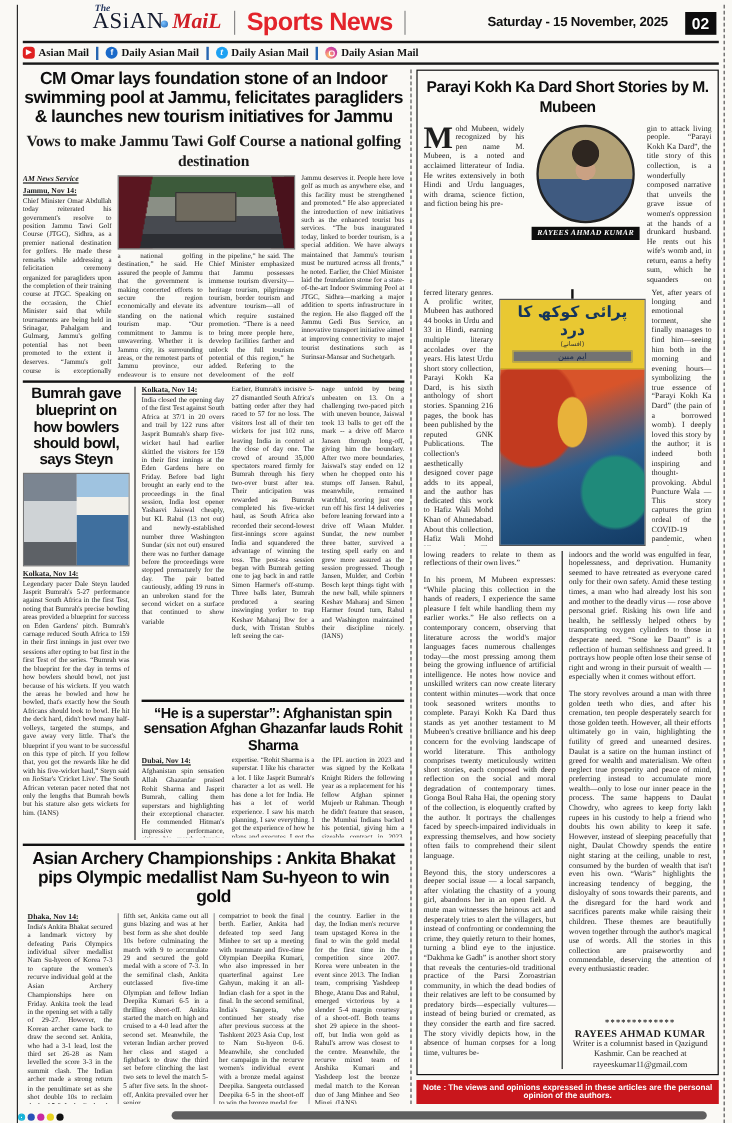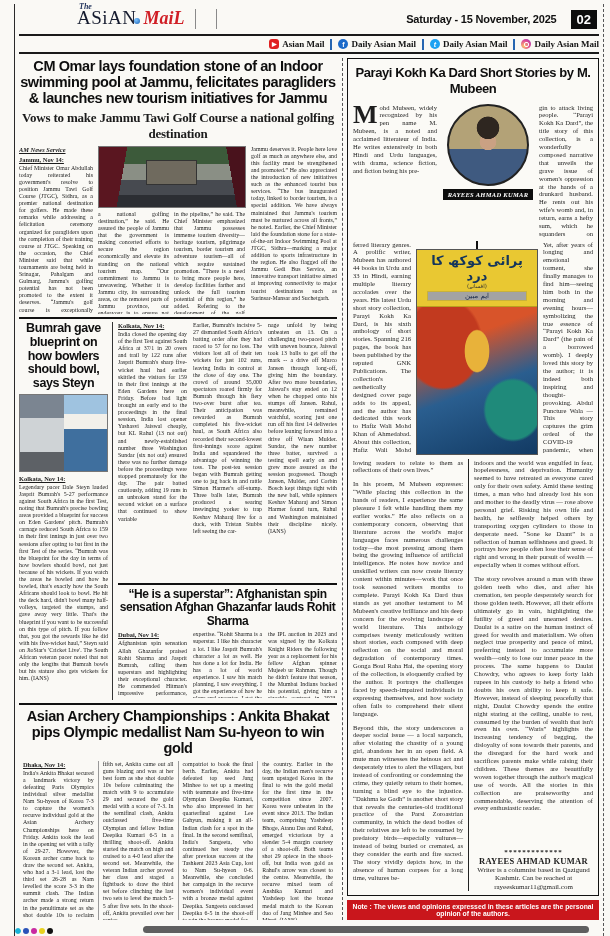--- a/index.html
+++ b/index.html
@@ -15,21 +15,21 @@
   .logo-asian { font-family:"Liberation Serif",serif; font-weight:400; font-size:19px; letter-spacing:.5px; color:#151b2e; }
   .logo-globe { width:6px; height:6px; border-radius:50%; background:radial-gradient(circle at 35% 35%, #7fc4ff, #1761b4); display:inline-block; margin:0 1px 8px -3px; }
   .logo-mail { font-family:"Liberation Serif",serif; font-style:italic; font-weight:700; font-size:18px; color:#d01f26; margin-left:3px; }
   .mast-sep { width:1px; height:20px; background:#8a8a8a; margin:0 10px; }
   .section-title { font-family:"Liberation Sans",sans-serif; font-weight:700; font-size:21px; letter-spacing:-.5px; color:#e3242b; }
   .mast-date { font-family:"Liberation Sans",sans-serif; font-weight:700; font-size:11px; letter-spacing:-.2px; margin-left:auto; color:#111; }
   .pagenum { background:#0d0d0d; color:#fff; font-family:"Liberation Sans",sans-serif; font-weight:700; font-size:13px; padding:2px 6px; margin-left:14px; }
   .rule { height:2px; background:#1a1a1a; }
 
   
-  .social-bar { display:flex; justify-content:flex-end; align-items:center; gap:6px; height:16px; }
+  .social-bar { display:flex; justify-content:flex-start; align-items:center; gap:6px; height:16px; }
   .social-item { display:flex; align-items:center; gap:3px; }
   .social-label { font-family:"Liberation Serif",serif; font-weight:700; font-size:9px; color:#141414; }
   .sic { width:10px; height:10px; border-radius:50%; color:#fff; font-family:"Liberation Sans",sans-serif; font-size:7px; font-weight:700; display:flex; align-items:center; justify-content:center; line-height:1; }
   .ic-yt { background:#e02020; border-radius:3px; font-size:6px; }
   .ic-fb { background:#1b6ac9; }
   .ic-tw { background:#1da1f2; font-style:italic; }
   .ic-ig { background:radial-gradient(circle at 30% 70%, #fdc468, #df4996 55%, #8a3ab9); }
   .ic-ig i { width:5px; height:5px; border:1px solid #fff; border-radius:2px; display:block; }
   .social-sep { width:2px; height:11px; background:#2766b1; }
 
@@ -102,21 +102,21 @@
   .author-caption { margin-top:3px; background:#0d0d0d; color:#fff; font-family:"Liberation Serif",serif; font-style:italic; font-weight:700; font-size:6.5px; padding:2px 5px; white-space:nowrap; letter-spacing:.3px; }
   .rb-a3 { flex:1; }
   .rb-secB { display:flex; gap:5px; height:214px; margin-top:3px; }
   .rb-b1 { width:58px; flex:none; }
   .book-wrap { width:122px; flex:none; display:flex; flex-direction:column; }
   .book-connector { width:2px; height:8px; background:#111; align-self:center; }
   .book { flex:1; border:1px solid #555; display:flex; flex-direction:column; }
   .book-top { background:#e9c832; text-align:center; padding:3px 2px; border-bottom:1px solid #b99f20; }
   .book-title-urdu { font-family:"DejaVu Sans",sans-serif; font-size:13px; font-weight:700; color:#14355c; direction:rtl; }
   .book-sub-urdu { font-family:"DejaVu Sans",sans-serif; font-size:5.5px; color:#333; direction:rtl; }
-  .book-author-band { background:#a3a3a3; border:1px solid #c9b23a; margin:2px 8px; font-family:"DejaVu Sans",sans-serif; font-size:7px; direction:rtl; text-align:center; color:#1a2a4a; }
+  .book-author-band { background:#737373; border:1px solid #c9b23a; margin:2px 8px; font-family:"DejaVu Sans",sans-serif; font-size:7px; direction:rtl; text-align:center; color:#1a2a4a; }
   .book-art { flex:1; background:
       radial-gradient(ellipse at 50% 30%, #e8b23a 0 14%, rgba(0,0,0,0) 15%),
       radial-gradient(ellipse at 22% 25%, #c23a1f 0 28%, rgba(0,0,0,0) 30%),
       radial-gradient(ellipse at 80% 70%, #1f8a7a 0 20%, rgba(0,0,0,0) 22%),
       linear-gradient(160deg, #d8542a 0 25%, #2a5e8f 55%, #123a63 100%); }
   .rb-b3 { flex:1; }
   .rb-secC { display:flex; margin-top:4px; flex:1; overflow:hidden; }
   .rb-c1 { width:116px; flex:none; padding-right:5px; border-right:1px solid #222; }
   .rb-c2 { flex:1; padding-left:5px; display:flex; flex-direction:column; }
   .rb-c2 .rb-bt { flex:1; }
@@ -142,20 +142,21 @@
 <div class="inner">
 
   <header class="masthead">
     <div class="logo">
       <span class="logo-the">The</span>
       <span class="logo-asian">ASiAN</span>
       <span class="logo-globe"></span>
       <span class="logo-mail">MaiL</span>
     </div>
     <div class="mast-sep"></div>
+    <div class="section-title">Sports News</div>
     <div class="mast-sep"></div>
     <div class="mast-date">Saturday - 15 November, 2025</div>
     <div class="pagenum">02</div>
   </header>
 
   <div class="rule"></div>
 
   <div class="social-bar">
     <span class="social-item">
       <span class="sic ic-yt">▶</span>

